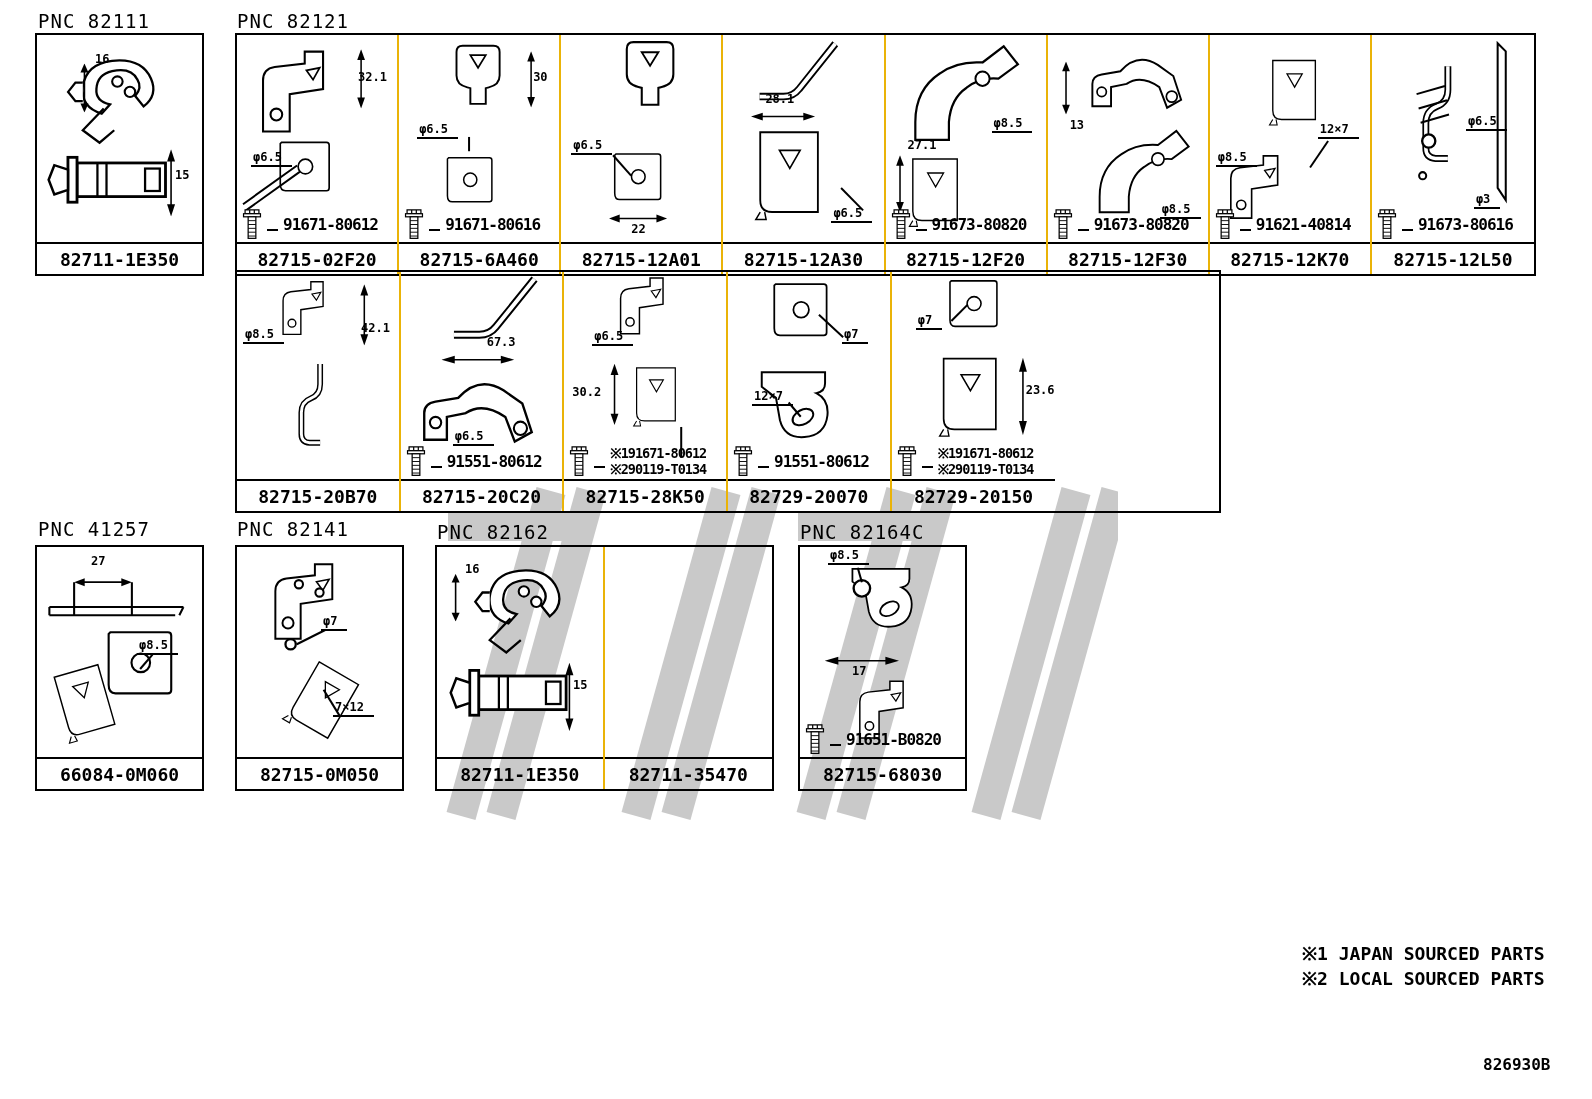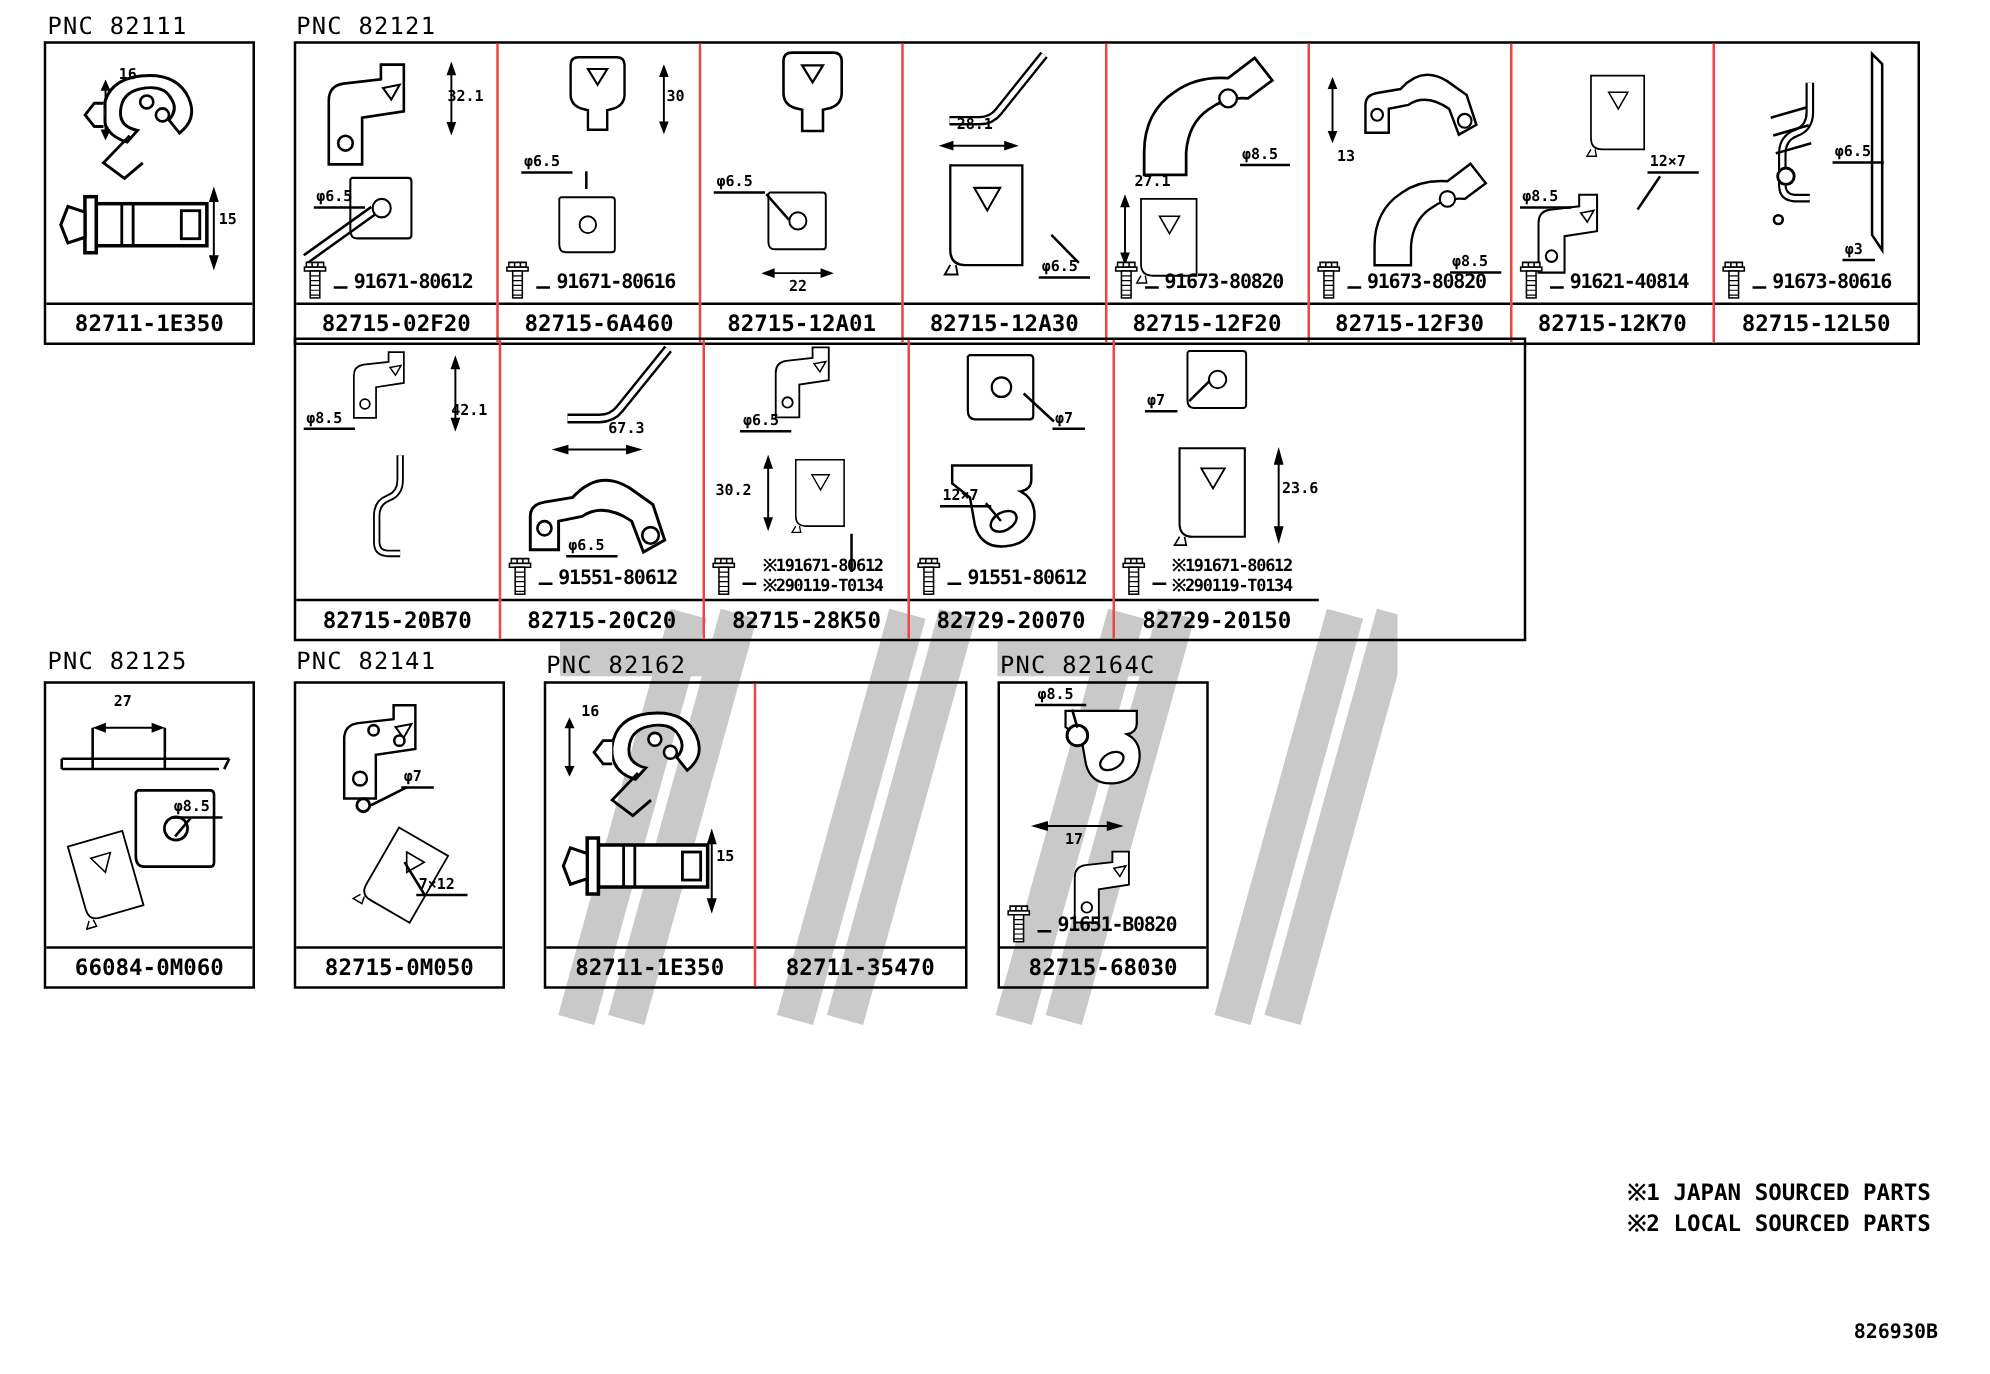--- a/index.html
+++ b/index.html
@@ -1,20 +1,20 @@
 <!DOCTYPE html>
 <html><head>
 <meta charset="utf-8">
 <style>
   html,body{margin:0;padding:0;background:#fff}
   #page{position:relative;width:1592px;height:1099px;background:#fff;overflow:hidden;
         font-family:"DejaVu Sans Mono","Liberation Mono",monospace;color:#000}
   .pnc{position:absolute;font-size:19px;letter-spacing:1px;white-space:nowrap;z-index:2}
   .gbox{position:absolute;border:2px solid #000;display:grid;z-index:1;background:transparent}
-  .cell{position:relative;border-right:2px solid #ef4444}
+  .cell{position:relative;border-right:2px solid #eab308}
   .cell:last-child{border-right:none}
   .art{position:absolute;left:0;top:0;right:0;bottom:30px}
   .art>svg.main{width:100%;height:100%;display:block}
   .bar{position:absolute;left:0;right:0;bottom:0;height:30px;border-top:2px solid #000;
        display:flex;align-items:center;justify-content:center;
        font-weight:bold;font-size:18px;letter-spacing:0;white-space:nowrap}
   .dim{position:absolute;font-size:12px;font-weight:bold;white-space:nowrap;line-height:1}
   .dim.lead{border-bottom:2px solid #000;padding:0 10px 2px 2px}
   .boltrow{position:absolute;left:5px;bottom:3px;display:flex;align-items:center;gap:4px}
   .bicon{width:20px;height:33px;flex:none}
@@ -116,21 +116,21 @@
     <path d="M383,330 L473,5"></path>
         <path d="M423,330 L513,5"></path>
     <path d="M370,40 H500"></path>
     <path d="M558,330 L648,5"></path>
         <path d="M598,330 L688,5"></path>
   </g>
 </svg>
 
 <span class="pnc" style="left:38px;top:10px">PNC 82111</span>
 <span class="pnc" style="left:237px;top:10px">PNC 82121</span>
-<span class="pnc" style="left:38px;top:518px">PNC 82125</span>
+<span class="pnc" style="left:38px;top:518px">PNC 41257</span>
 <span class="pnc" style="left:237px;top:518px">PNC 82141</span>
 <span class="pnc" style="left:437px;top:521px">PNC 82162</span>
 <span class="pnc" style="left:800px;top:521px">PNC 82164C</span>
 
 <div class="gbox" style="left:35px;top:33px;width:165px;height:239px;grid-template-columns:1fr">
   <div class="cell">
     <div class="art">
       <svg class="main" viewBox="0 0 160 205" preserveAspectRatio="none">
         <use href="#sy-clip" x="20" y="16" width="122" height="102"></use>
         <use href="#sy-cyl" x="8" y="116" width="132" height="52"></use>

